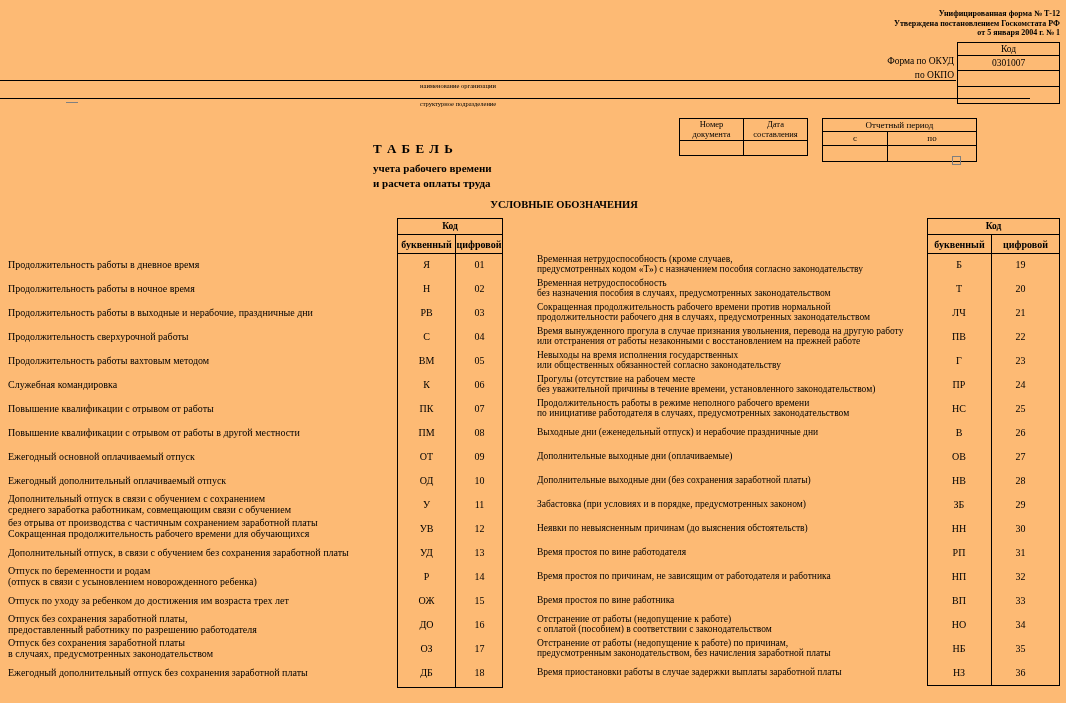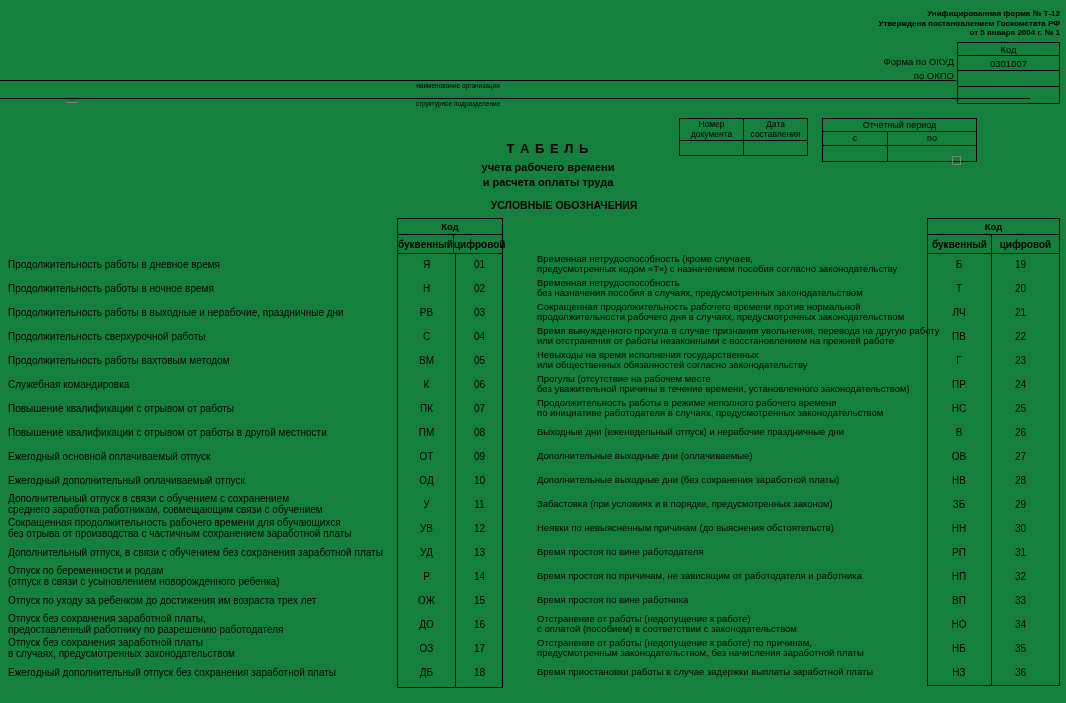--- a/index.html
+++ b/index.html
@@ -1,18 +1,18 @@
 <!DOCTYPE html>
 <html><head>
 <meta charset="utf-8">
 <style>
   html,body { margin:0; padding:0; background:#fff; }
   .page {
-    position:relative; width:1066px; height:703px; background:#15803d;
-    font-family:Liberation Sans, sans-serif; color:#000;
+    position:relative; width:1066px; height:703px; background:#fdba74;
+    font-family:Liberation Serif, serif; color:#000;
     overflow:hidden;
   }
   
   .approval { position:absolute; top:9px; right:6px; text-align:right;
               font-weight:bold; font-size:8px; line-height:9.5px; }
   
   .okudtbl { position:absolute; left:957px; top:42px; width:103px; height:62px;
              border:1px solid #000; box-sizing:border-box; display:flex; flex-direction:column;
              font-size:9.5px; text-align:center; }
   .okudtbl .r { border-bottom:1px solid #000; display:flex; align-items:center; justify-content:center; }
@@ -47,21 +47,21 @@
   .doctblB .hd { height:12px; border-bottom:1px solid #000; text-align:center; line-height:12px; }
   .doctblB .sub, .doctblB .vl { display:flex; }
   .doctblB .sub { height:13px; border-bottom:1px solid #000; }
   .doctblB .sub > div { text-align:center; line-height:12px; }
   .doctblB .c1 { width:65px; border-right:1px solid #000; box-sizing:border-box; }
   .doctblB .c2 { flex:1; }
   .doctblB .vl { flex:1; }
   .marker-sq { position:absolute; left:952px; top:156px; width:7px; height:7px;
                border:1px solid #7f7f7f; }
   
-  .title { position:absolute; left:398px; top:141px; width:300px; text-align:center; font-weight:bold; }
+  .title { position:absolute; left:373px; top:141px; width:300px; text-align:left; font-weight:bold; }
   .title .t1 { font-size:13px; margin-bottom:4px; letter-spacing:1px; }
   .title .t2 { font-size:11px; line-height:14.5px; }
   .section-h { position:absolute; left:414px; top:199px; width:300px; text-align:center;
                font-weight:bold; font-size:10.5px; }
   
   .codetbl { position:absolute; top:218px; border:1px solid #000; box-sizing:border-box;
              display:flex; flex-direction:column; }
   .codetbl.left  { left:397px; width:106px; height:470px; }
   .codetbl.right { left:927px; width:133px; height:468px; }
   .ct-h1 { height:15px; border-bottom:1px solid #000; text-align:center;
@@ -320,22 +320,22 @@
         <div class="cell code ldigit">11</div>
         <div class="gapcol"></div>
         <div class="cell rdesc">
           <div class="dline">Забастовка (при условиях и в порядке, предусмотренных законом)</div>
         </div>
         <div class="cell code rletter">ЗБ</div>
         <div class="cell code rdigit">29</div>
       </div>
       <div class="band">
         <div class="cell ldesc">
+          <div class="dline">без отрыва от производства с частичным сохранением заработной платы</div>
           <div class="dline">Сокращенная продолжительность рабочего времени для обучающихся</div>
-          <div class="dline">без отрыва от производства с частичным сохранением заработной платы</div>
         </div>
         <div class="cell code lletter">УВ</div>
         <div class="cell code ldigit">12</div>
         <div class="gapcol"></div>
         <div class="cell rdesc">
           <div class="dline">Неявки по невыясненным  причинам (до выяснения обстоятельств)</div>
         </div>
         <div class="cell code rletter">НН</div>
         <div class="cell code rdigit">30</div>
       </div>

